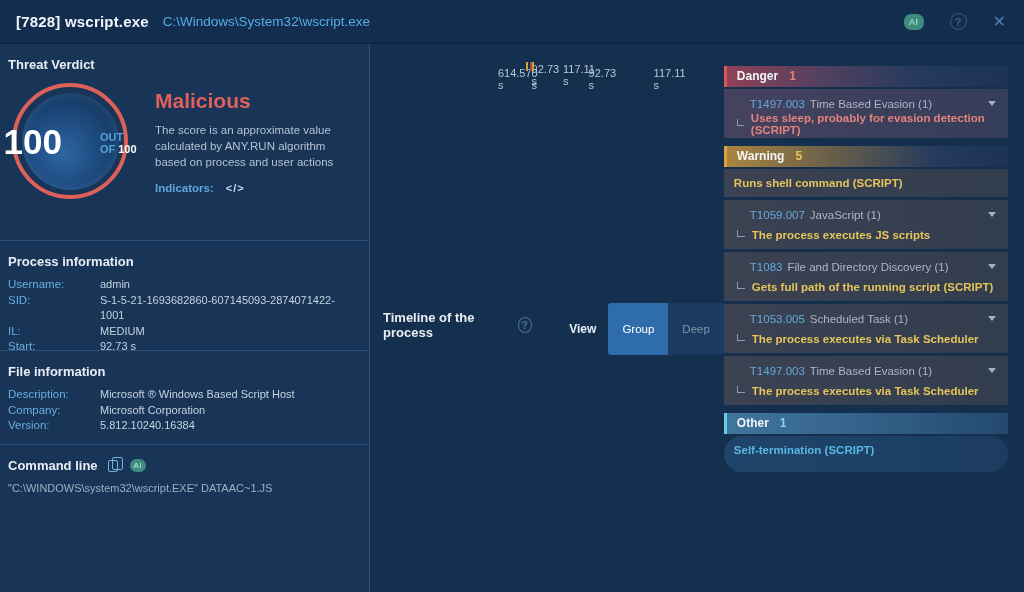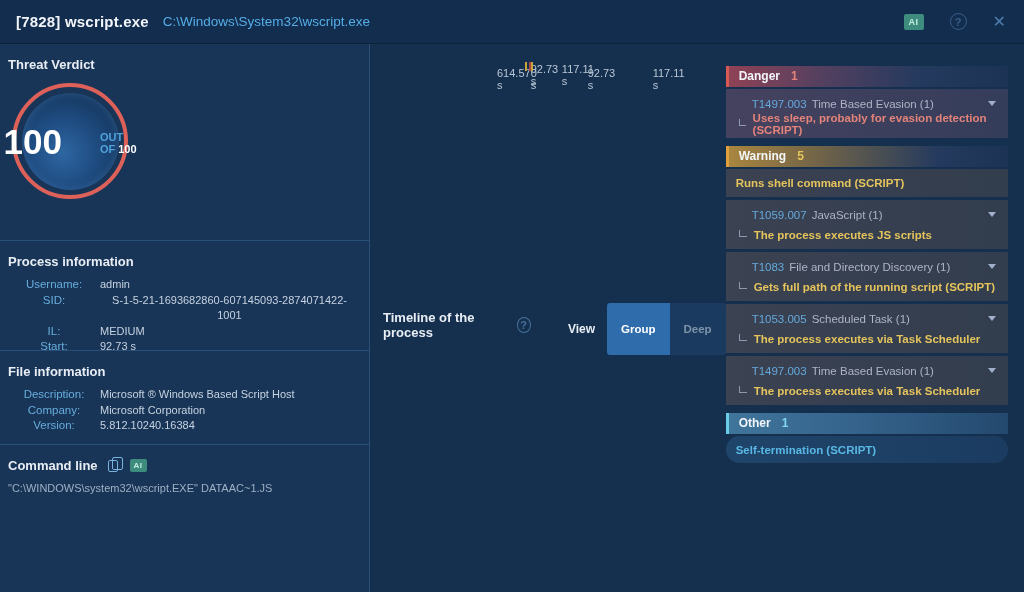--- a/index.html
+++ b/index.html
@@ -6,22 +6,22 @@
   html,body { width:1024px; height:592px; }
   body { font-family:"Liberation Sans", sans-serif; background:#15304e; overflow:hidden; }
   .app { width:1024px; height:592px; display:flex; flex-direction:column; overflow:hidden; }
 
   
   .titlebar { height:44px; flex:0 0 44px; background:#132d4e; display:flex; align-items:center;
               padding:0 18px 0 16px; border-bottom:1px solid rgba(0,0,0,0.25); }
   .tb-title { color:#f2f6fa; font-size:15px; font-weight:bold; letter-spacing:.2px; }
   .tb-path  { color:#55aee8; font-size:13.5px; margin-left:14px; }
   .tb-spacer{ flex:1; }
-  .ai-badge { background:#3e8c7e; color:#c5efe2; font-size:9px; font-weight:bold;
-              padding:3px 5px; border-radius:2px; letter-spacing:.5px; }
+  .ai-badge { background:#3e8c7e; color:#c5efe2; font-size:9px; font-weight:normal;
+              padding:3px 5px; border-radius:7px; letter-spacing:.5px; }
   .help-circle { width:17px; height:17px; border:1.5px solid #3b5f88; border-radius:50%;
               color:#3b5f88; font-size:11px; font-weight:bold; display:flex; align-items:center;
               justify-content:center; margin-left:26px; }
   .tb-close { color:#4d7fae; font-size:16px; margin-left:26px; cursor:default; }
 
   .main { flex:1; display:flex; min-height:0; }
 
   
   .left { width:370px; flex:0 0 370px; background:#183457; border-right:1px solid #2b5077; display:flex; flex-direction:column; }
   .lsection { padding:13px 10px 0 8px; }
@@ -43,21 +43,21 @@
   .verdict-text { margin-left:27px; margin-top:6px; width:200px; }
   .verdict-label { color:#e0605b; font-size:21px; font-weight:bold; }
   .verdict-desc { color:#b5c2d3; font-size:11.5px; line-height:1.4; margin-top:9px; }
   .indicators { margin-top:12px; display:flex; align-items:center; }
   .ind-label { color:#5fa7da; font-size:11.5px; font-weight:bold; }
   .ind-code { color:#c3d6e8; font-size:11px; font-weight:bold; margin-left:12px; letter-spacing:1px; }
 
   .sec-process { height:110px; }
   .sec-file { height:94px; }
   .sec-cmd { flex:1; }
-  .rows { margin-top:8px;text-align:center; }
+  .rows { margin-top:8px; }
   .inforow { display:flex; line-height:15.5px; }
   .ilabel { width:92px; flex:0 0 92px; color:#67aedd; font-size:11.5px; }
   .ivalue { color:#c6d3e0; font-size:11px; }
   .cmd-head { display:flex; align-items:center; }
   .copy-icon { position:relative; width:10px; height:12px; border:1px solid #79b2dc; border-radius:2px;
                display:inline-block; margin-left:10px; }
   .copy-icon::before { content:""; position:absolute; top:-4px; left:3px; width:9px; height:11px;
                border:1px solid #79b2dc; border-radius:2px; }
   .cmd-head .ai-badge { margin-left:12px; font-size:8px; padding:2px 4px; }
   .cmd-value { color:#9db0c3; font-size:11px; margin-top:9px; }
@@ -79,42 +79,42 @@
   .tick.rd { background:#a94642; }
   .tick.t-left { left:0; }
   .tick.t-r1 { right:4px; }
   .tick.t-r2 { right:0; }
   .tl-labels2 { display:flex; justify-content:space-between; font-size:11px; color:#b9c7d6; margin-top:6px; }
   .tl-divider { height:1px; background:#2b5077; margin:10px -16px 0 -13px; }
 
   .view-row { display:flex; align-items:center; justify-content:flex-end; margin-top:9px; }
   .view-label { color:#e9eef4; font-size:12px; font-weight:bold; margin-right:12px; }
   .segctl { display:flex; }
-  .seg-btn { border:none; font-family:inherit; font-size:11.5px; font-weight:bold; padding:20px 14px; cursor:default; }
+  .seg-btn { border:none; font-family:inherit; font-size:11.5px; font-weight:normal; padding:20px 14px; cursor:default; }
   .seg-btn.active { background:#2f6cab; color:#ffffff; border-radius:3px 0 0 3px; }
   .seg-btn.idle { background:#1b3a5f; color:#7d93aa; border-radius:0 3px 3px 0; }
 
   .groups { margin-top:9px; display:flex; flex-direction:column; }
   .ghead { height:21px; line-height:21px; padding-left:10px; display:flex; align-items:center;
            font-size:12px; font-weight:bold; color:#f2f6fa; }
   .ghead .gcount { margin-left:11px; }
   .danger-head { border-left:3px solid #d95854;
       background:linear-gradient(90deg,#8f4255 0%,#564060 32%,#243a5e 68%,#1d3355 100%); }
   .danger-head .gcount { color:#e4837a; }
   .warning-head { border-left:3px solid #e1a03c;
       background:linear-gradient(90deg,#a9853e 0%,#6c6149 35%,#243a5e 75%,#1d3355 100%); }
   .warning-head .gcount { color:#e5c45c; }
   .other-head { border-left:3px solid #69cde9;
       background:linear-gradient(90deg,#40759b 0%,#35638b 45%,#24496f 100%); }
   .other-head .gcount { color:#7fd6f0; }
 
   .gbody { margin-top:2px; padding:6px 12px 7px 10px; }
   .dbody { background:linear-gradient(90deg,#45425f 0%,#343d5a 100%); }
   .wbody { background:linear-gradient(90deg,#3b4252 0%,#323d4e 100%); }
-  .obody { background:linear-gradient(90deg,#20456a 0%,#1b3c60 100%); height:27px;border-radius:18px; }
+  .obody { background:linear-gradient(90deg,#20456a 0%,#1b3c60 100%); height:36px;border-radius:18px; }
   .tblock + .tblock { margin-top:3px; }
   .gap8 { height:8px; flex:0 0 8px; }
 
   .trow { display:flex; align-items:center; height:17px; }
   .tlink { color:#64a9dc; font-size:11.5px; margin-right:5px;margin-left:16px; }
   .tname { color:#aeb4c6; font-size:11.5px; }
   .caret { margin-left:auto; width:0; height:0; border-left:4px solid transparent;
            border-right:4px solid transparent; border-top:5px solid #9fb0c8; }
   .tsub { display:flex; align-items:center; margin-top:5px; height:14px; }
   .tree { width:8px; height:7px; border-left:1px solid #8e9ab0; border-bottom:1px solid #8e9ab0;
@@ -147,20 +147,28 @@
         <div class="sec-title">Threat Verdict</div>
         <div class="verdict-flex">
           <div class="ring">
             <div class="ring-inner">
               <div class="score">100</div>
               <div class="outof">
                 <span class="outof-prefix">OUT OF</span><span class="outof-val">100</span>
               </div>
             </div>
           </div>
+          <div class="verdict-text">
+            <div class="verdict-label">Malicious</div>
+            <div class="verdict-desc">The score is an approximate value calculated by ANY.RUN algorithm based on process and user actions</div>
+            <div class="indicators">
+              <span class="ind-label">Indicators:</span>
+              <span class="ind-code">&lt;/&gt;</span>
+            </div>
+          </div>
         </div>
       </div>
 
       <div class="lsection sec-process">
         <div class="sec-title">Process information</div>
         <div class="rows">
           <div class="inforow">
             <span class="ilabel">Username:</span>
             <span class="ivalue">admin</span>
           </div>

